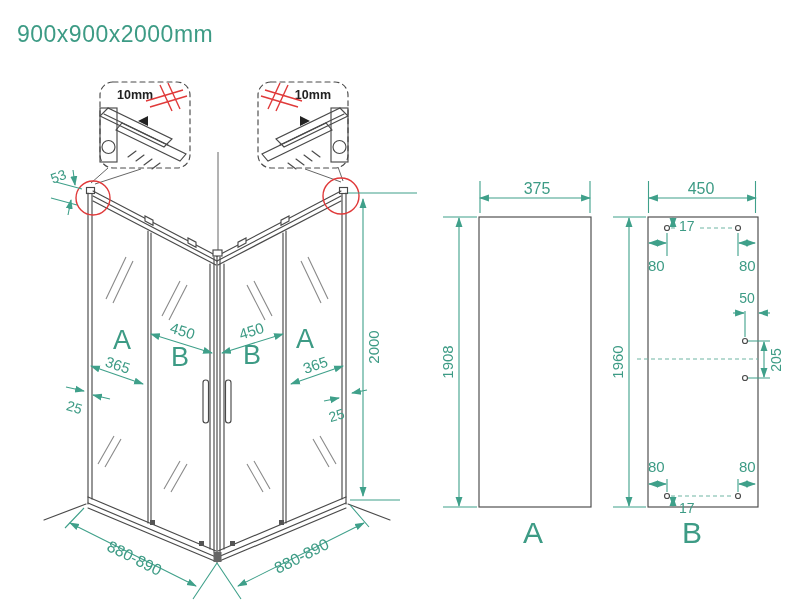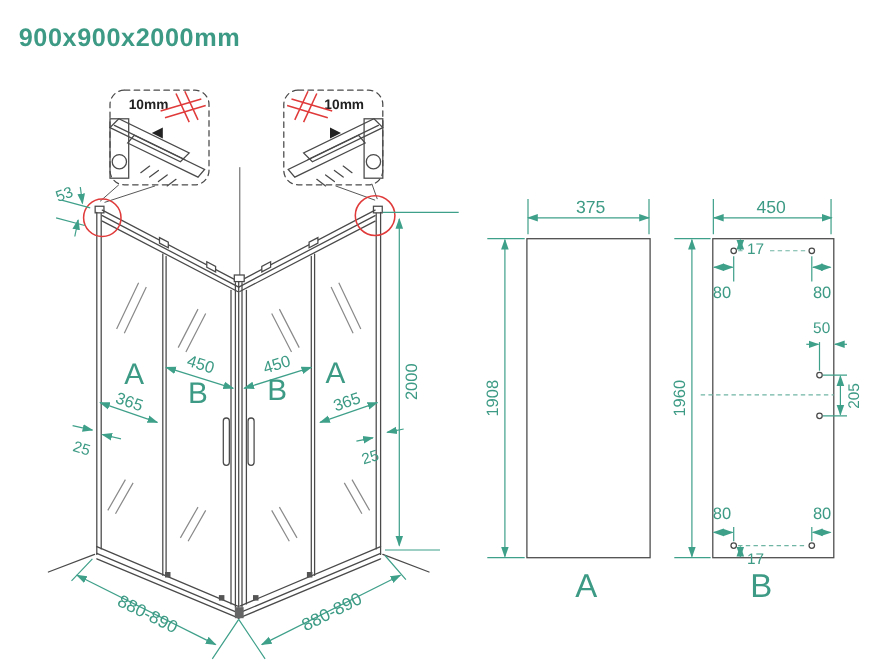--- a/index.html
+++ b/index.html
@@ -1,18 +1,18 @@
 <!DOCTYPE html>
 <html><head>
 <meta charset="utf-8">
 <style>
   html,body{margin:0;padding:0;background:#fff;}
   .page{position:relative;width:800px;height:611px;background:#fff;overflow:hidden;
         font-family:"Liberation Sans","DejaVu Sans",sans-serif;}
-  .title{position:absolute;left:17px;top:21px;font-size:23px;font-weight:bold;
+  .title{position:absolute;left:17px;top:21px;font-size:23px;font-weight:normal;
          color:#3d9b85;letter-spacing:.5px;}
   svg{position:absolute;left:0;top:0;}
   svg text{font-family:"Liberation Sans","DejaVu Sans",sans-serif;fill:#3d9b85;font-size:14.5px;}
   .dk{stroke:#4a4a4a;stroke-width:1.15;fill:none;stroke-linecap:round;}
   .dkf{stroke:#4a4a4a;stroke-width:1.15;fill:#fff;}
   .gl{stroke:#8a8a8a;stroke-width:1.1;fill:none;}
   .tl{stroke:#3fa08a;stroke-width:1.1;fill:none;}
   .tld{stroke:#6fb5a3;stroke-width:1;fill:none;stroke-dasharray:4 3;}
   .red{stroke:#e03a3a;stroke-width:1.4;fill:none;}
   .thin{stroke:#555;stroke-width:.9;fill:none;}

